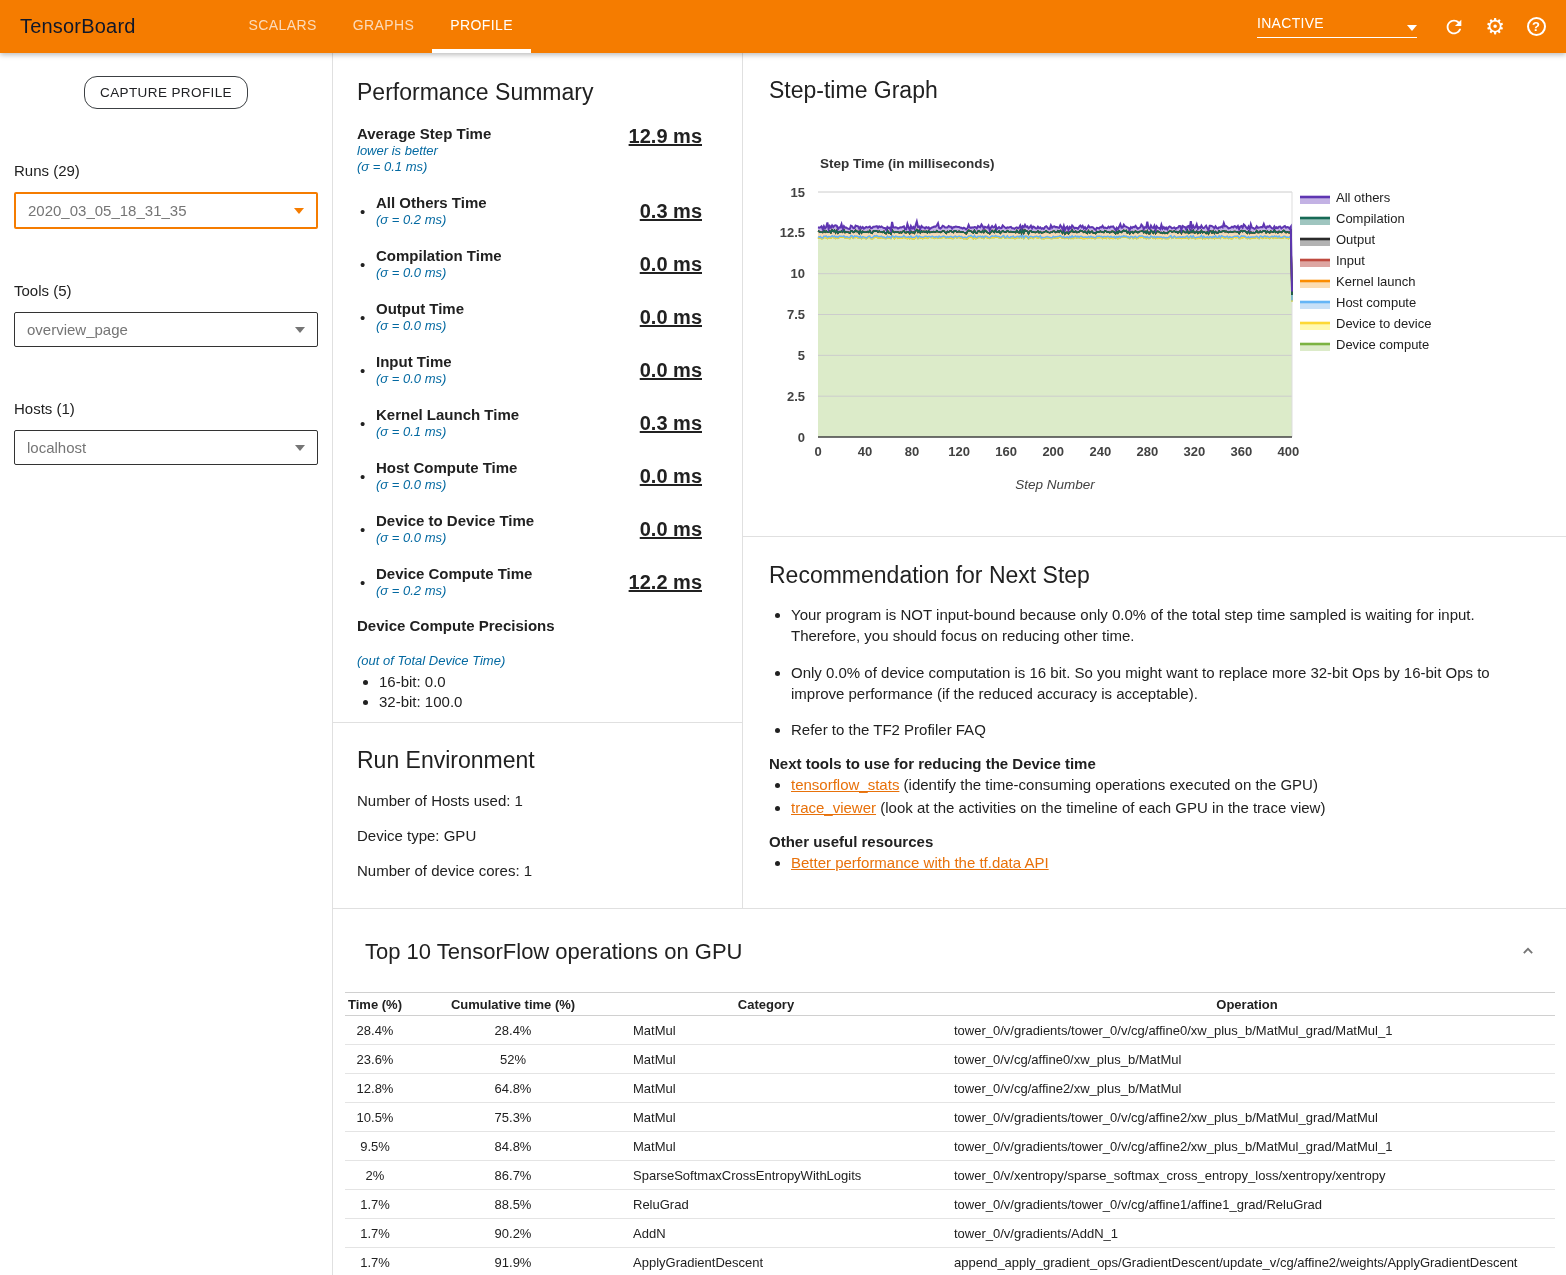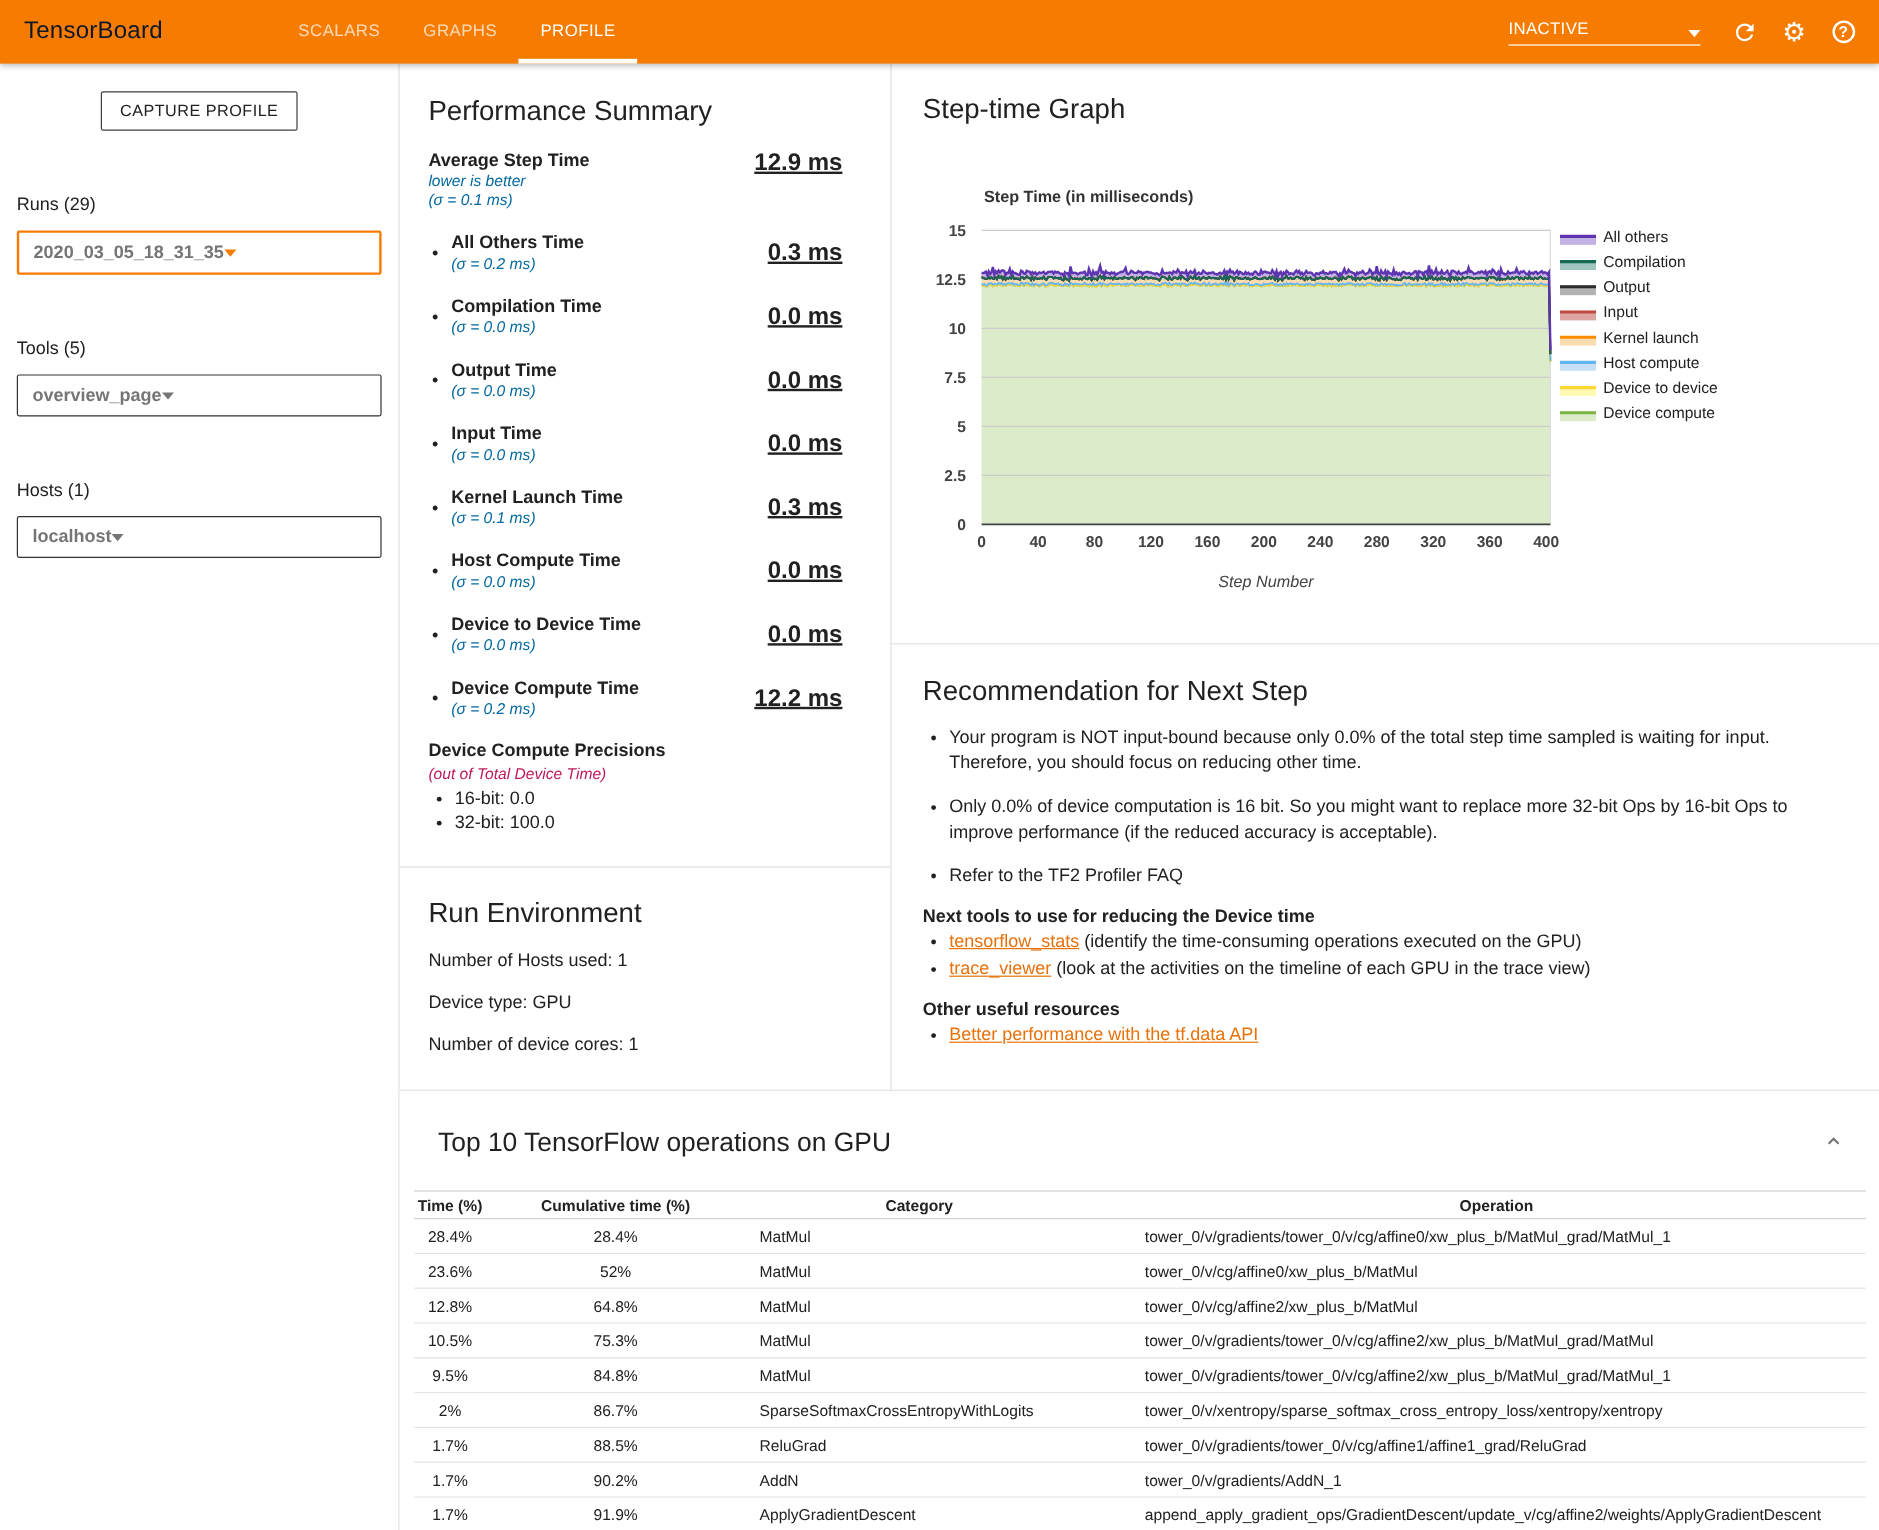--- a/index.html
+++ b/index.html
@@ -26,42 +26,42 @@
   .caret{ width:0; height:0; border-left:5px solid transparent; border-right:5px solid transparent;
     border-top:6px solid currentColor; display:inline-block; }
   .icon-btn{ display:flex; align-items:center; justify-content:center; width:24px; height:24px; cursor:pointer; }
   .gear-glyph{ color:#fff; font-size:22px; line-height:1; }
   .help-circle{ width:19px; height:19px; border:2px solid #fff; border-radius:50%; color:#fff;
     font-size:13px; font-weight:700; display:flex; align-items:center; justify-content:center; }
   
   .sidebar{ position:absolute; top:53px; left:0; width:333px; bottom:0; background:#fff;
     border-right:1px solid #e0e0e0; }
   .capture-btn{ display:block; margin:23px auto 0; width:164px; height:33px; background:#fff;
-    border:1px solid #3c4043; border-radius:2px; color:#202124; cursor:pointer;
+    border:1px solid #3c4043; border-radius:13px; color:#202124; cursor:pointer;
     font:500 13.5px "Liberation Sans", sans-serif; letter-spacing:.4px; }
   .side-label{ margin:53px 0 0 14px; font-size:15px; color:#212121; }
   .select{ margin:13px 14px 0; height:35px; border:1px solid #333; border-radius:2px;
-    display:flex; align-items:center; padding:0 12px;
-    font-size:15px; color:#757575; cursor:pointer; background:#fff;font-weight:bold; }
+    display:flex; align-items:center; justify-content:space-between; padding:0 12px;
+    font-size:15px; color:#757575; cursor:pointer; background:#fff; }
   .select.focused{ border:2px solid #f57c00; height:37px; }
   .select .caret{ color:#757575; }
   .select.focused .caret{ color:#f57c00; }
   
   .left-col{ position:absolute; top:53px; left:333px; width:410px; height:855px;
     border-right:1px solid #e0e0e0; }
   .section-title{ font-size:23px; font-weight:400; color:#212121; margin:0; }
   .perf{ height:670px; border-bottom:1px solid #e0e0e0; padding:26px 0 0 24px; }
   .avg-row{ display:flex; margin-top:19px; }
   .bold15{ font-size:15px; font-weight:700; color:#212121; line-height:18px; }
   .sigma{ font-size:13px; font-style:italic; color:#0369a1; line-height:16px; }
   .big-val{ margin-left:auto; margin-right:40px; font-size:20px; font-weight:700; white-space:nowrap;text-decoration:underline; }
   .perf-item{ display:flex; align-items:center; margin-top:19px; }
   .pbullet{ width:16px; margin-left:3px; font-size:15px; color:#212121; flex:none; }
   .prec{ margin-top:18px; }
-  .prec-note{ font-size:13px; font-style:italic; color:#be185d; margin-top:2px; }
+  .prec-note{ font-size:13px; font-style:italic; color:#0369a1; margin-top:18px; }
   .prec ul{ margin:4px 0 0; padding-left:22px; }
   .prec li{ font-size:15px; line-height:20px; }
   .run-env{ padding:24px 0 0 24px; }
   .env-line{ font-size:15px; margin-top:18px; }
   .right-col{ position:absolute; top:53px; left:743px; width:823px; height:855px; }
   .graph-block{ height:484px; border-bottom:1px solid #e0e0e0; position:relative; }
   .graph-heading{ position:absolute; top:24px; left:26px; }
   #step-chart{ position:absolute; left:0; top:87px; }
   
   .rec{ padding:25px 22px 0 26px; }

